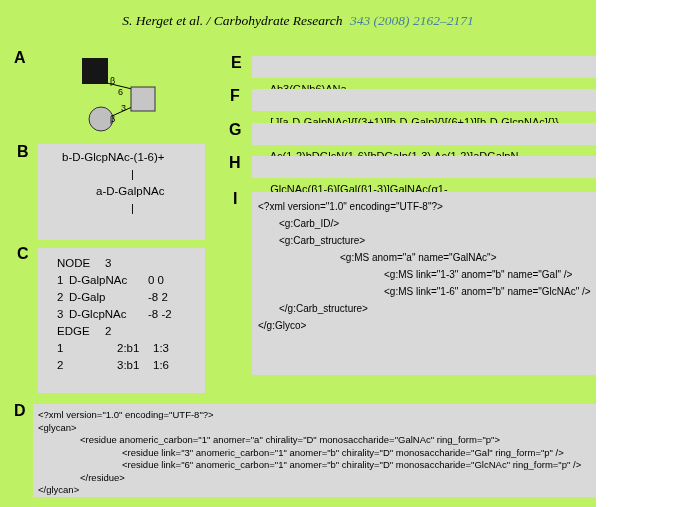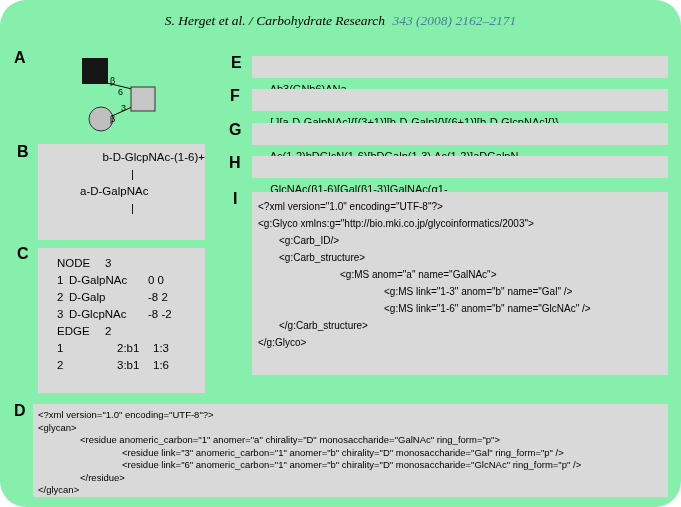--- a/index.html
+++ b/index.html
@@ -2,21 +2,21 @@
 <html><head>
 <meta charset="utf-8">
 <style>
   * { margin:0; padding:0; box-sizing:border-box; }
   html,body { background:#ffffff; }
   body {
     width:681px; height:507px;
     font-family:"Liberation Sans", sans-serif;
     color:#000;
   }
-  .page { position:relative; width:681px; height:507px; background:#86efac; overflow:hidden;border-radius:26px; }
+  .page { position:relative; width:596px; height:507px; background:#bef264; overflow:hidden; }
 
   
   .header {
     position:absolute; top:13px; left:0; width:100%;
     text-align:center;
     font-family:"Liberation Serif", serif; font-style:italic; font-size:13.5px;
   }
   .header .cite { color:#4a7f9d; margin-left:4px; }
 
   
@@ -27,23 +27,23 @@
 
   
   .diagram { position:absolute; left:76px; top:55px; width:92px; height:82px; }
   .diagram line { stroke:#000; stroke-width:1; }
   .diagram .outlined { stroke:#333; stroke-width:1; }
   .diagram text { font-family:"Liberation Sans", sans-serif; font-size:9px; fill:#000; }
 
   
   .b-box { left:38px; top:144px; width:167px; height:96px; padding-top:5px; font-size:11.5px; }
   .b-line { height:17px; line-height:17px; white-space:pre; }
-  .b-p1 { padding-left:24px;text-align:right; }
+  .b-p1 { padding-left:24px; }
   .b-pipe { padding-left:93px; }
-  .b-p3 { padding-left:42px; }
+  .b-p3 { padding-left:58px; }
 
   
   .c-box { left:38px; top:248px; width:167px; height:145px; padding-top:7px; font-size:11.5px; }
   .c-row { height:17px; line-height:17px; }
   .c-kw  { display:inline-block; margin-left:19px; width:48px; }
   .c-idx { display:inline-block; margin-left:19px; width:12px; }
   .c-name{ display:inline-block; width:79px; }
   .c-from{ display:inline-block; width:36px;margin-left:48px; }
 
   
@@ -140,21 +140,20 @@
   </div>
 
   <div class="plabel" style="left:229px;top:155px;">H</div>
   <div class="box bar bar-h">
     <span>GlcNAc(β1-6)[Gal(β1-3)]GalNAc(α1-</span>
   </div>
 
   <div class="plabel" style="left:233px;top:191px;">I</div>
   <div class="box i-box">
     <div class="i-line i-p0">&lt;?xml version="1.0" encoding="UTF-8"?&gt;</div>
-    <div class="i-line i-p0">&lt;g:Glyco xmlns:g="http://bio.mki.co.jp/glycoinformatics/2003"&gt;</div>
     <div class="i-line i-p1">&lt;g:Carb_ID/&gt;</div>
     <div class="i-line i-p1">&lt;g:Carb_structure&gt;</div>
     <div class="i-line i-p2">&lt;g:MS anom="a" name="GalNAc"&gt;</div>
     <div class="i-line i-p3">&lt;g:MS link="1-3" anom="b" name="Gal" /&gt;</div>
     <div class="i-line i-p3">&lt;g:MS link="1-6" anom="b" name="GlcNAc" /&gt;</div>
     <div class="i-line i-p1">&lt;/g:Carb_structure&gt;</div>
     <div class="i-line i-p0">&lt;/g:Glyco&gt;</div>
   </div>
 
   <div class="plabel" style="left:14px;top:403px;">D</div>

